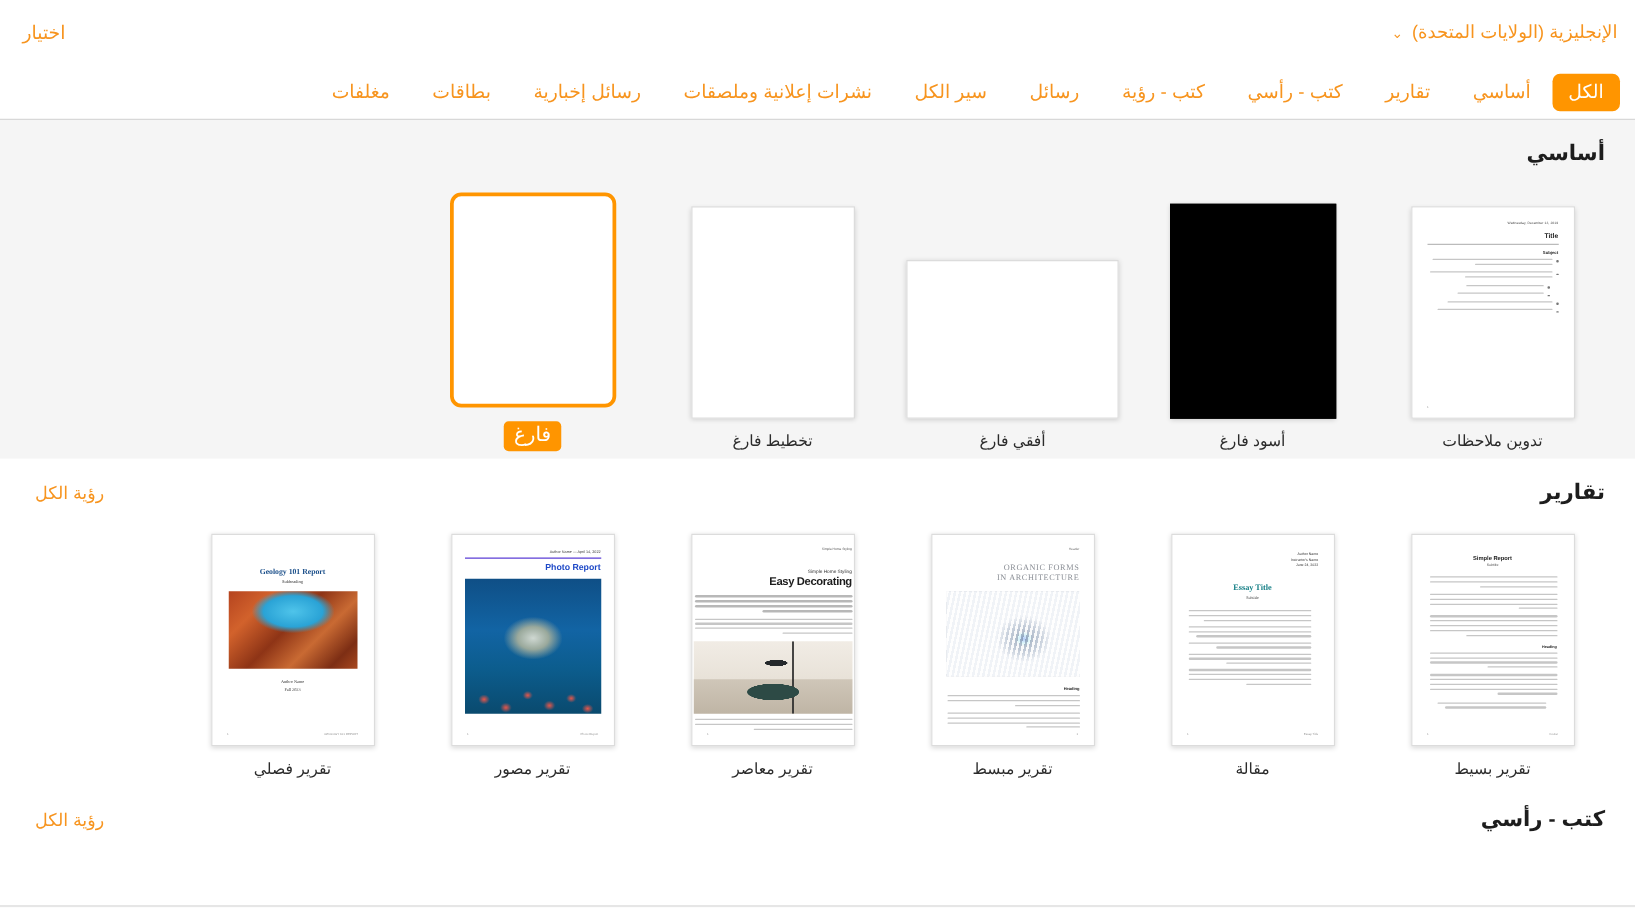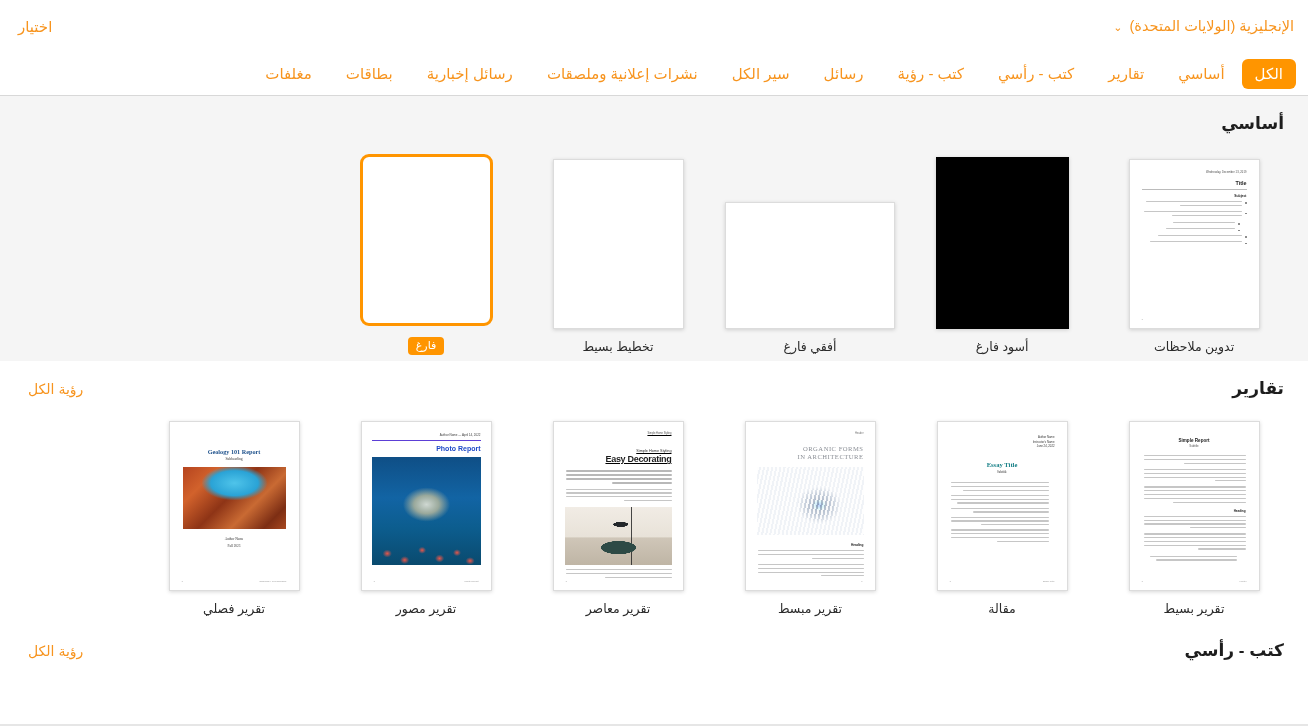--- a/index.html
+++ b/index.html
@@ -207,21 +207,21 @@
     color: #2b2b2b;
     text-align: center;
     line-height: 1.2;
     white-space: nowrap;
   }
   .tile-label.badge {
     background: #ff9500;
     color: #ffffff;
     padding: 2px 8px 3px 8px;
     border-radius: 4px;
-    font-size: 11px;
+    font-size: 16px;
   }
 
   
   .doc { width: 100%; height: 100%; position: relative; padding: 11px 12px; background: #fff; }
   .ln { background: #8d8d8d; height: 1.4px; border-radius: 1px; margin-bottom: 2.6px; opacity: .62; }
   .ln.sm { height: 1.2px; opacity: .5; }
   .bullet { display: flex; gap: 2.5px; align-items: flex-start; margin-bottom: 2.8px; }
   .bullet .dot { width: 1.6px; height: 1.6px; background: #777; border-radius: 50%; margin-top: 1.6px; flex: 0 0 1.6px; }
   .bullet .lines { flex: 1 1 auto; }
   .doc-date { font-size: 2.6px; color: #444; margin-bottom: 6px; letter-spacing: .1px; }
@@ -408,21 +408,21 @@
           <div class="thumb-wrap">
             <div class="thumb landscape"></div>
           </div>
           <div class="tile-label">أفقي فارغ</div>
         </div>
 
         <div class="tile">
           <div class="thumb-wrap">
             <div class="thumb portrait"></div>
           </div>
-          <div class="tile-label">تخطيط بسيط</div>
+          <div class="tile-label">تخطيط فارغ</div>
         </div>
 
         <div class="tile">
           <div class="thumb-wrap">
             <div class="thumb blank-sel"></div>
           </div>
           <div class="tile-label badge">فارغ</div>
         </div>
 
       </div>
@@ -470,21 +470,21 @@
                   </div>
               </div>
             </div>
           </div>
           <div class="tile-label">تقرير مصور</div>
         </div>
 
         <div class="tile" style="order:4;">
           <div class="thumb-wrap">
             <div class="thumb portrait">
-              <div class="doc" style="padding:10px 11px;text-decoration:underline;">
+              <div class="doc" style="padding:10px 1px;">
                 <div style="font-size:2.6px;color:#555;margin-bottom:14px">Simple Home Styling</div>
                 <div style="font-size:3.8px;color:#333;margin-bottom:1px">Simple Home Styling</div>
                 <div class="doc-h1" style="font-size:9px;margin-bottom:6px;letter-spacing:-.3px">Easy Decorating</div>
                 <div class="ln" style="width:99%"></div>
                   <div class="ln" style="width:99%"></div>
                 <div class="ln" style="width:99%"></div>
                   <div class="ln" style="width:56%;margin-bottom:5px"></div>
                 <div class="ln sm" style="width:99%"></div>
                   <div class="ln sm" style="width:99%"></div>
                 <div class="ln sm" style="width:99%"></div>

